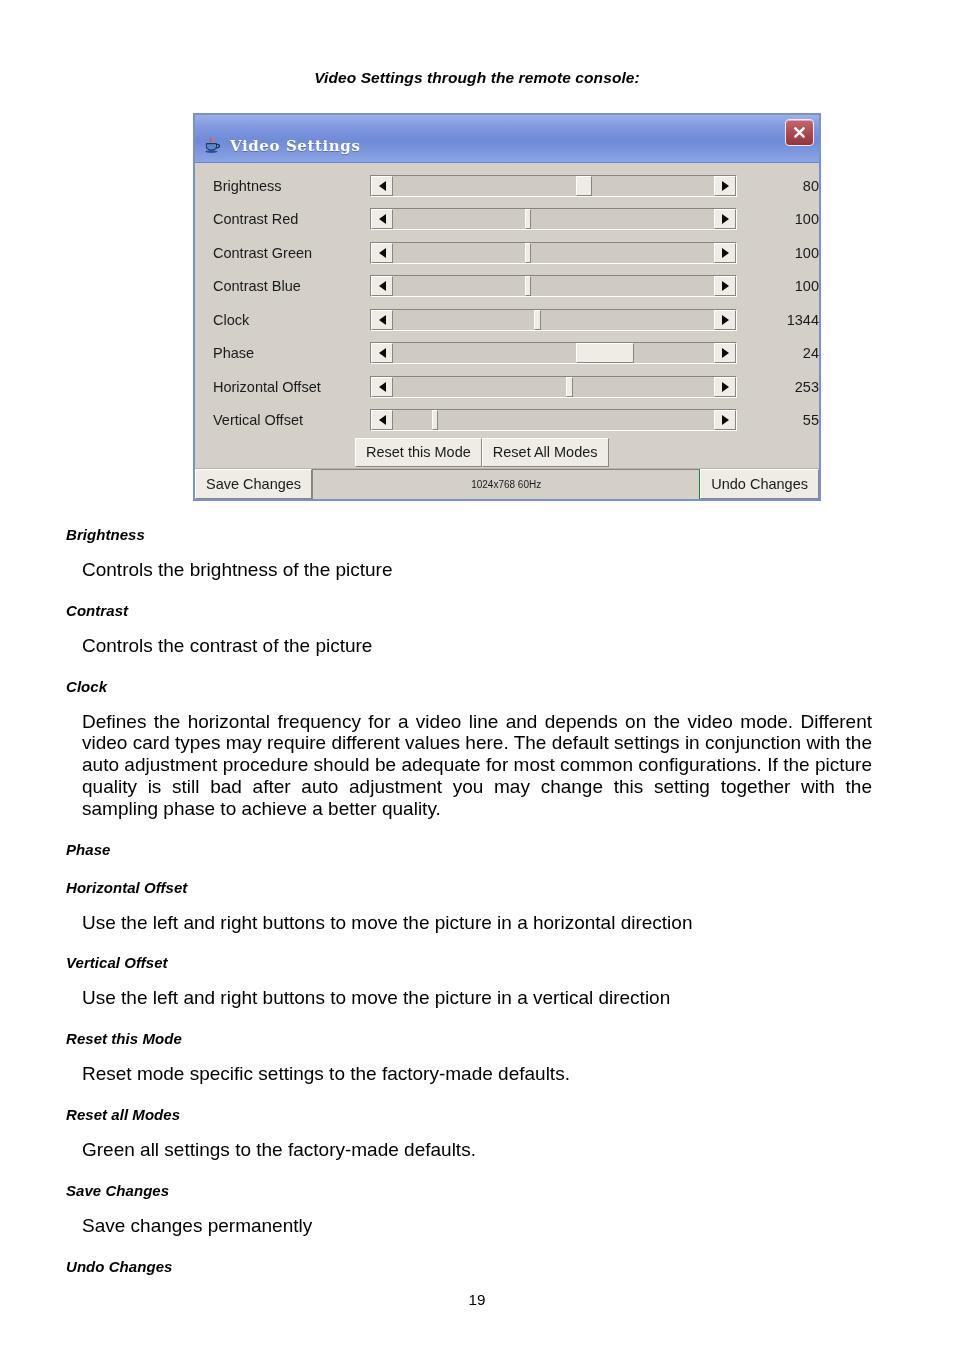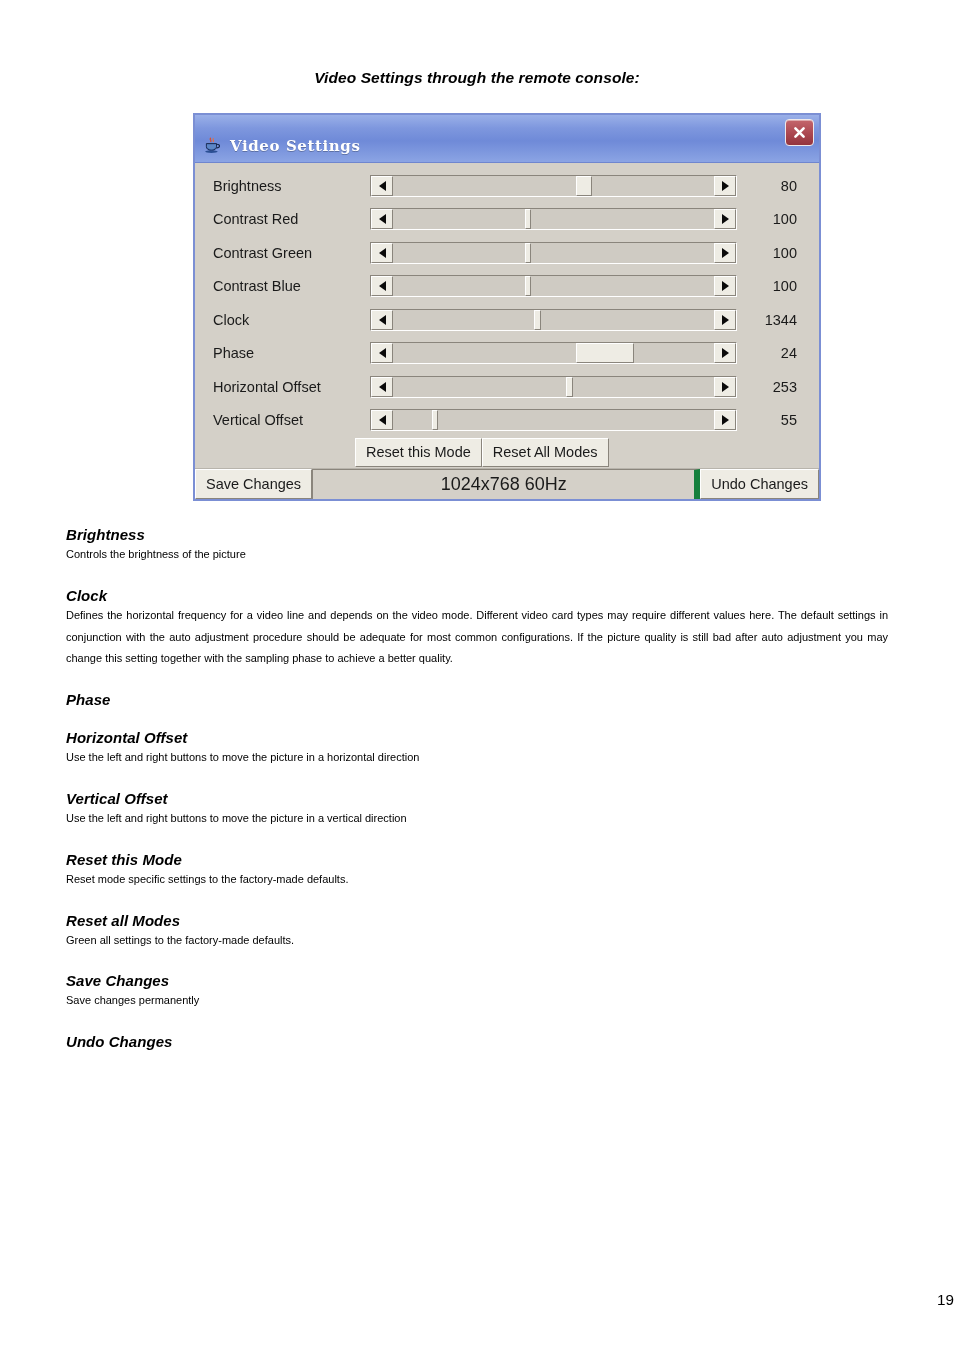--- a/index.html
+++ b/index.html
@@ -60,21 +60,21 @@
     height:33.5px;
     padding:0 0 0 18px;
   }
   .row .lbl{
     font-size:14.5px;color:#1a1a1a;
     width:157px;flex:0 0 auto;white-space:nowrap;
   }
   .row .val{
     font-size:14.5px;color:#1a1a1a;
     width:78px;flex:0 0 auto;text-align:right;
-    padding-right:22px;box-sizing:border-box;
+    box-sizing:border-box;
   }
 
   
   .slider{
     flex:1 1 auto;
     height:22px;
     display:flex;align-items:stretch;
     background:#cfcbc3;
     border-top:1px solid #8a857c;
     border-left:1px solid #8a857c;
@@ -133,44 +133,44 @@
   }
   .statusrow{
     display:flex;align-items:stretch;height:30px;
     border-top:1px solid #b8b4ac;
   }
   .statusrow .jbtn{height:30px;border-top:1px solid #ffffff;}
   .status-mid{
     flex:1 1 auto;
     background:#d4d0c8;
     display:flex;align-items:center;justify-content:center;
-    font-size:18px;color:#1a1a1a;
+    font-size:10px;color:#1a1a1a;
     border-top:1px solid #8a857c;
     border-left:1px solid #8a857c;
-    border-right:6px solid #15803d;
+    border-right:1px solid #15803d;
     box-sizing:border-box;
   }
 
   
   .sec{margin-top:21px;}
   .sec h3{
     margin:0 0 1px 0;
     font-size:15px;font-weight:bold;font-style:italic;
     letter-spacing:.05px;
   }
   .sec p{
-    margin:0;
-    font-size:11px;line-height:21.8px;
+    margin:16px;
+    font-size:19px;line-height:21.8px;
     text-align:justify;
   }
   .sec p.nojust{text-align:left;}
 
   .pagenum{
     position:absolute;left:0;right:0;top:1291px;
-    text-align:right;font-size:15.2px;
+    text-align:center;font-size:15.2px;
   }
 </style>
 </head>
 <body>
 
 <div class="page">
 
   <div class="doc">
     <div class="intro-title">Video Settings through the remote console:</div>
   </div>
@@ -332,20 +332,24 @@
       </div>
     </div>
   </div>
 
   <div class="doc" style="top:505px;" id="sections">
       <div class="sec">
         <h3>Brightness</h3>
         <p class="nojust">Controls the brightness of the picture</p>
       </div>
       <div class="sec">
+        <h3>Contrast</h3>
+        <p class="nojust">Controls the contrast of the picture</p>
+      </div>
+      <div class="sec">
         <h3>Clock</h3>
         <p>Defines the horizontal frequency for a video line and depends on the video mode. Different video card types may require different values here. The default settings in conjunction with the auto adjustment procedure should be adequate for most common configurations. If the picture quality is still bad after auto adjustment you may change this setting together with the sampling phase to achieve a better quality.</p>
       </div>
       <div class="sec">
         <h3>Phase</h3>
       </div>
       <div class="sec">
         <h3>Horizontal Offset</h3>
         <p class="nojust">Use the left and right buttons to move the picture in a horizontal direction</p>
       </div>

